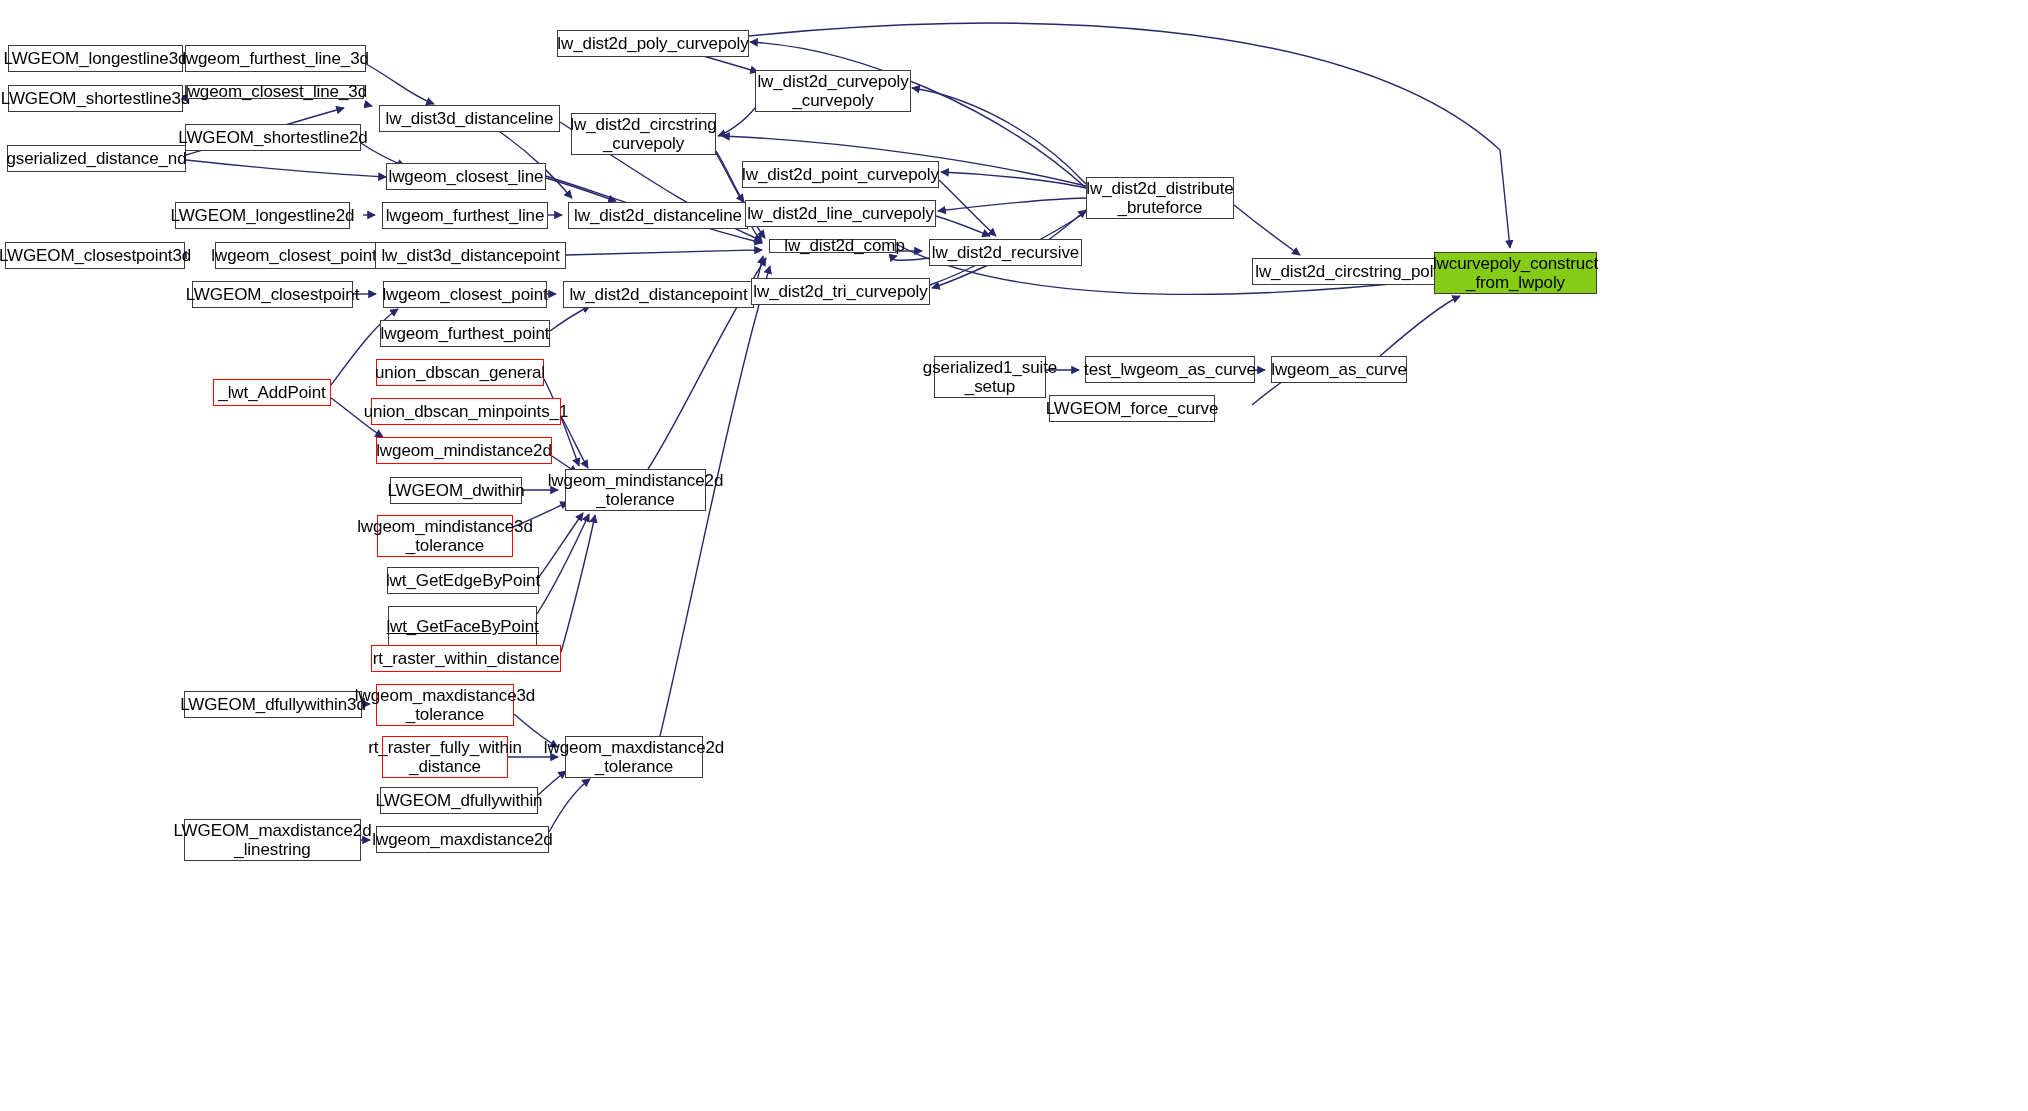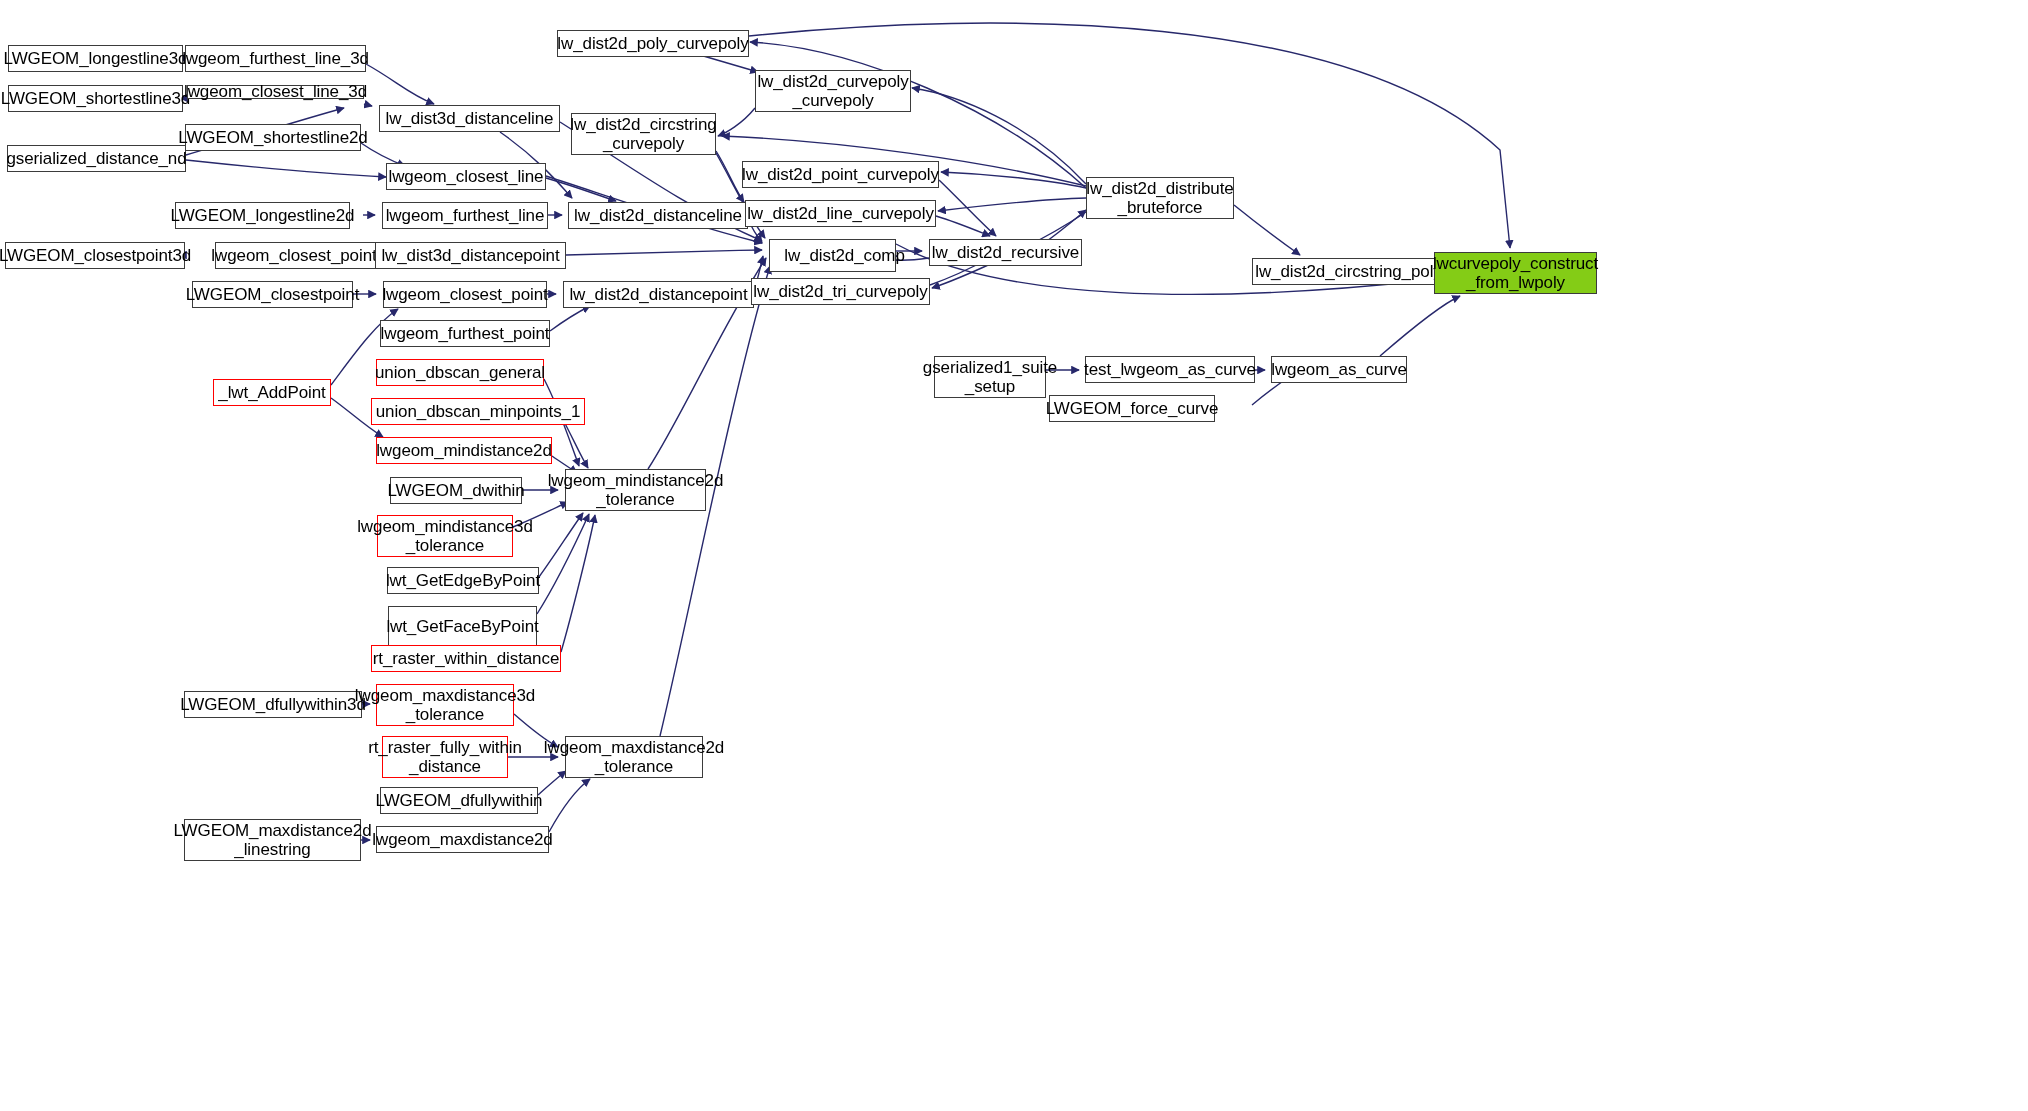--- a/index.html
+++ b/index.html
@@ -137,29 +137,29 @@
       <div class="node" style="left: 568px; top: 202px; width: 180px; height: 27px;">lw_dist2d_distanceline</div>
       <div class="node" style="left: 5px; top: 242px; width: 180px; height: 27px;">LWGEOM_closestpoint3d</div>
       <div class="node" style="left: 186px; top: 242px; width: 186px; height: 27px; margin-left: 29px;">lwgeom_closest_point_3d</div>
       <div class="node" style="left: 375px; top: 242px; width: 191px; height: 27px;">lw_dist3d_distancepoint</div>
       <div class="node" style="left: 192px; top: 281px; width: 161px; height: 27px;">LWGEOM_closestpoint</div>
       <div class="node" style="left: 383px; top: 281px; width: 164px; height: 27px;">lwgeom_closest_point</div>
       <div class="node" style="left: 563px; top: 281px; width: 191px; height: 27px;">lw_dist2d_distancepoint</div>
       <div class="node" style="left: 380px; top: 320px; width: 170px; height: 27px;">lwgeom_furthest_point</div>
       <div class="node red" style="left: 213px; top: 379px; width: 118px; height: 27px;">_lwt_AddPoint</div>
       <div class="node red" style="left: 376px; top: 359px; width: 168px; height: 27px;">union_dbscan_general</div>
-      <div class="node red" style="left: 371px; top: 398px; width: 214px; height: 27px;">union_dbscan_minpoints_1</div>
+      <div class="node red" style="left: 371px; top: 398px; width: 190px; height: 27px;">union_dbscan_minpoints_1</div>
       <div class="node red" style="left: 376px; top: 437px; width: 176px; height: 27px;">lwgeom_mindistance2d</div>
       <div class="node" style="left: 390px; top: 477px; width: 132px; height: 27px;">LWGEOM_dwithin</div>
       <div class="node" style="left: 565px; top: 469px; width: 141px; height: 42px;">lwgeom_mindistance2d
 _tolerance</div>
       <div class="node red" style="left: 377px; top: 515px; width: 136px; height: 42px;">lwgeom_mindistance3d
 _tolerance</div>
       <div class="node" style="left: 387px; top: 567px; width: 152px; height: 27px;">lwt_GetEdgeByPoint</div>
-      <div class="node" style="left: 388px; top: 606px; width: 149px; height: 42px;">lwt_GetFaceByPoint</div>
+      <div class="node" style="left: 388px; top: 606px; width: 149px; height: 42px; text-decoration: underline;">lwt_GetFaceByPoint</div>
       <div class="node red" style="left: 371px; top: 645px; width: 190px; height: 27px;">rt_raster_within_distance</div>
       <div class="node" style="left: 184px; top: 691px; width: 178px; height: 27px;">LWGEOM_dfullywithin3d</div>
       <div class="node red" style="left: 376px; top: 684px; width: 138px; height: 42px;">lwgeom_maxdistance3d
 _tolerance</div>
       <div class="node red" style="left: 382px; top: 736px; width: 126px; height: 42px;">rt_raster_fully_within
 _distance</div>
       <div class="node" style="left: 565px; top: 736px; width: 138px; height: 42px;">lwgeom_maxdistance2d
 _tolerance</div>
       <div class="node" style="left: 380px; top: 787px; width: 158px; height: 27px;">LWGEOM_dfullywithin</div>
       <div class="node" style="left: 184px; top: 819px; width: 177px; height: 42px;">LWGEOM_maxdistance2d
@@ -167,21 +167,21 @@
       <div class="node" style="left: 376px; top: 826px; width: 173px; height: 27px;">lwgeom_maxdistance2d</div>
       <div class="node" style="left: 557px; top: 30px; width: 192px; height: 27px;">lw_dist2d_poly_curvepoly</div>
       <div class="node" style="left: 755px; top: 70px; width: 156px; height: 42px;">lw_dist2d_curvepoly
 _curvepoly</div>
       <div class="node" style="left: 571px; top: 113px; width: 145px; height: 42px;">lw_dist2d_circstring
 _curvepoly</div>
       <div class="node" style="left: 742px; top: 161px; width: 197px; height: 27px;">lw_dist2d_point_curvepoly</div>
       <div class="node" style="left: 745px; top: 200px; width: 191px; height: 27px;">lw_dist2d_line_curvepoly</div>
       <div class="node" style="left: 1086px; top: 177px; width: 148px; height: 42px;">lw_dist2d_distribute
 _bruteforce</div>
-      <div class="node" style="left: 769px; top: 239px; width: 127px; height: 33px; padding-left: 24px;">lw_dist2d_comp</div>
+      <div class="node" style="left: 769px; top: 239px; width: 127px; height: 14px; padding-left: 24px;">lw_dist2d_comp</div>
       <div class="node" style="left: 929px; top: 239px; width: 153px; height: 27px;">lw_dist2d_recursive</div>
       <div class="node" style="left: 751px; top: 278px; width: 179px; height: 27px;">lw_dist2d_tri_curvepoly</div>
       <div class="node" style="left: 1252px; top: 258px; width: 193px; height: 27px;">lw_dist2d_circstring_poly</div>
       <div class="node current" style="left: 1434px; top: 252px; width: 163px; height: 42px;">lwcurvepoly_construct
 _from_lwpoly</div>
       <div class="node" style="left: 934px; top: 356px; width: 112px; height: 42px;">gserialized1_suite
 _setup</div>
       <div class="node" style="left: 1085px; top: 356px; width: 170px; height: 27px;">test_lwgeom_as_curve</div>
       <div class="node" style="left: 1271px; top: 356px; width: 136px; height: 27px;">lwgeom_as_curve</div>
       <div class="node" style="left: 1049px; top: 395px; width: 166px; height: 27px;">LWGEOM_force_curve</div>

